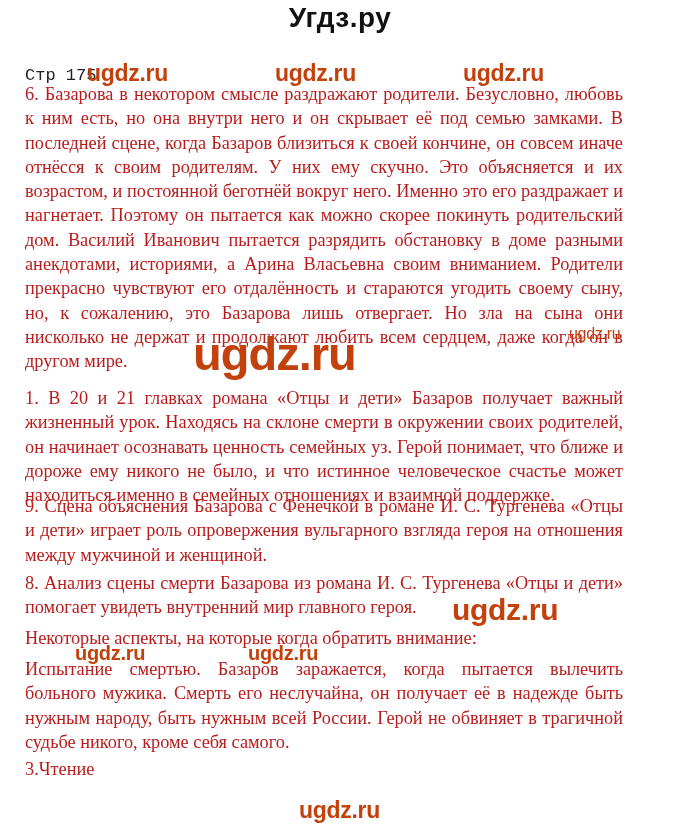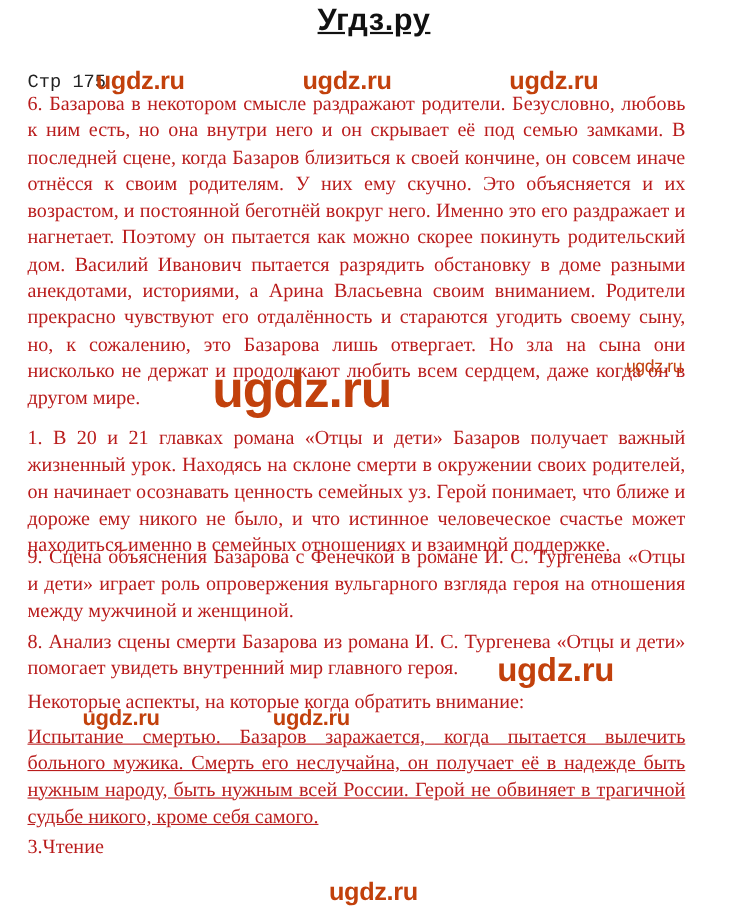--- a/index.html
+++ b/index.html
@@ -18,21 +18,20 @@
       position: absolute;
       top: 2px;
       left: 0;
       width: 680px;
       text-align: center;
       font-family: "Liberation Sans", "DejaVu Sans", sans-serif;
       font-weight: bold;
       font-size: 28px;
       letter-spacing: 0.5px;
       color: #111;
-      text-decoration: underline;
     }
     .page-ref {
       position: absolute;
       left: 25px;
       top: 66px;
       font-family: Liberation Mono, monospace;
       font-size: 17px;
       color: #222;
     }
     .wm {
@@ -82,17 +81,17 @@
 
 <p class="text" style="top:571px;">8. Анализ сцены смерти Базарова из романа И. С. Тургенева «Отцы и дети» помогает увидеть внутренний мир главного героя.</p>
 
 <div class="wm wm-s" style="left:452px; top:593px; font-size:30px;">ugdz.ru</div>
 
 <p class="text nojust" style="top:626px;">Некоторые аспекты, на которые когда обратить внимание:</p>
 
 <div class="wm wm-s" style="left:75px; top:642px; font-size:20px;">ugdz.ru</div>
 <div class="wm wm-s" style="left:248px; top:642px; font-size:20px;">ugdz.ru</div>
 
-<p class="text" style="top:657px;text-decoration:underline;">Испытание смертью. Базаров заражается, когда пытается вылечить больного мужика. Смерть его неслучайна, он получает её в надежде быть нужным народу, быть нужным всей России. Герой не обвиняет в трагичной судьбе никого, кроме себя самого.</p>
+<p class="text" style="top:657px;">Испытание смертью. Базаров заражается, когда пытается вылечить больного мужика. Смерть его неслучайна, он получает её в надежде быть нужным народу, быть нужным всей России. Герой не обвиняет в трагичной судьбе никого, кроме себя самого.</p>
 
 <p class="text nojust" style="top:757px;">3.Чтение</p>
 
 <div class="wm wm-s" style="left:299px; top:797px;">ugdz.ru</div>
 
 </body></html>

